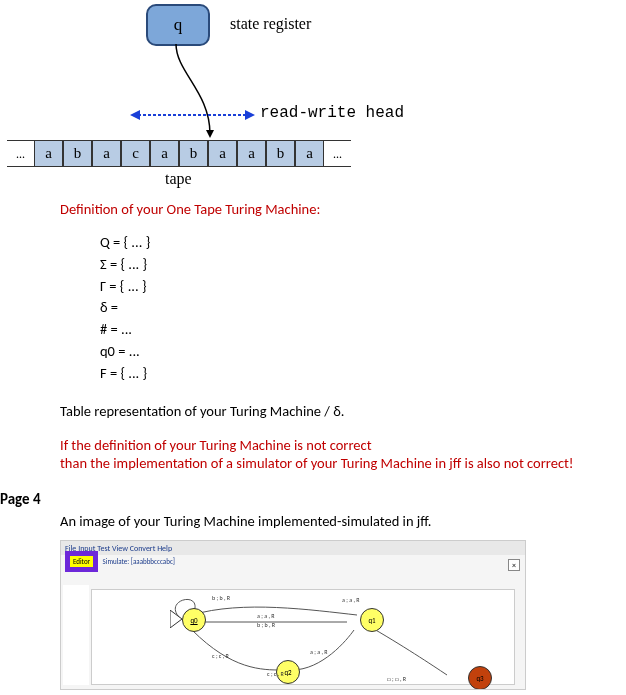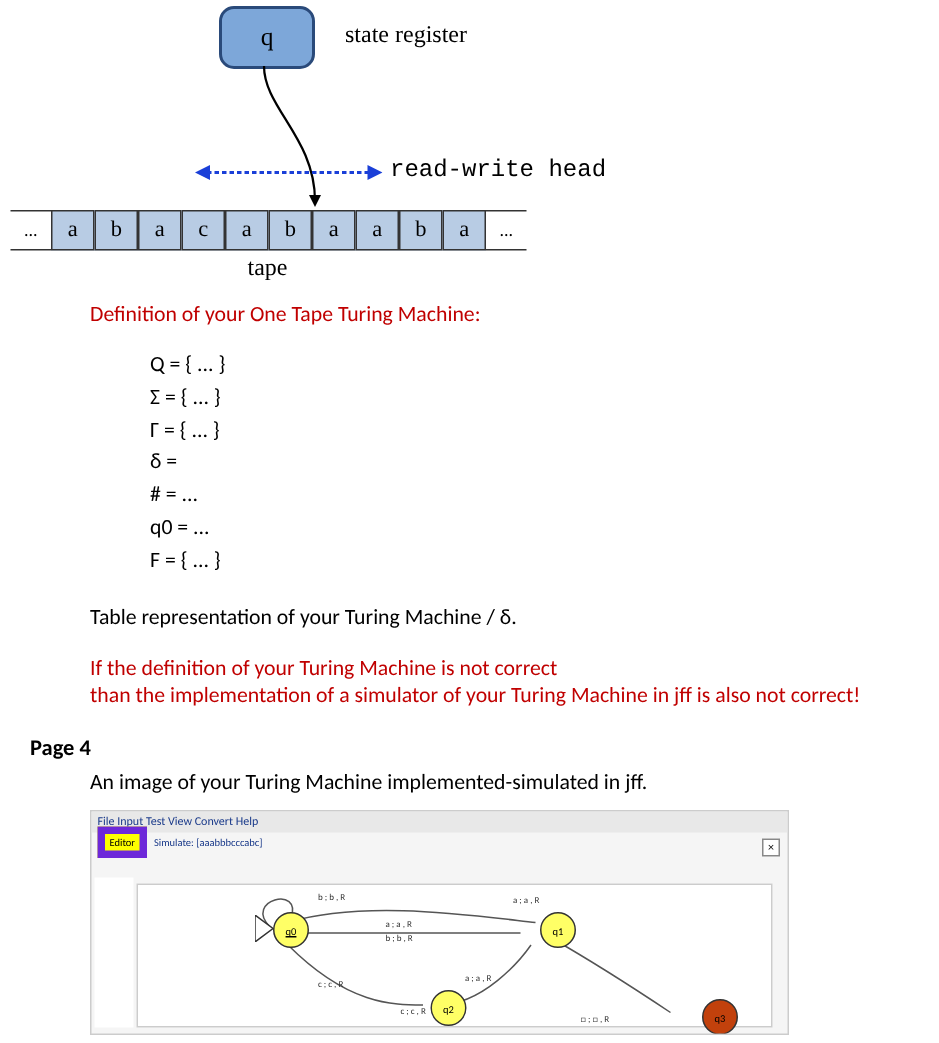--- a/index.html
+++ b/index.html
@@ -10,21 +10,21 @@
   .label-head{position:absolute;left:260px;top:88px;font-family:Liberation Mono, monospace;font-size:16px;margin-top:16px;}
   .arrow-line{position:absolute;}
   .tape-row{position:absolute;top:140px;left:7px;display:flex;}
   .tape-cell{width:27px;height:25px;border:1px solid #333;background:#b8cce4;display:flex;align-items:center;justify-content:center;font-family:'Times New Roman',serif;font-size:15px;}
   .tape-edge{width:27px;height:25px;border-top:1px solid #333;border-bottom:1px solid #333;background:#fff;display:flex;align-items:center;justify-content:center;font-size:12px;}
   .tape-label{position:absolute;top:170px;left:165px;font-family:'Times New Roman',serif;font-size:16px;}
   .content{padding:0 0 0 60px;font-size:14.5px;}
   .red{color:#c00000;}
   .def-lines{padding:0 0 0 40px;line-height:1.5;font-size:14.5px;}
   .section-title{margin-top:18px;}
-  .page-label{font-weight:bold;padding:18px 0 4px 20px;font-size:15px;}
+  .page-label{font-weight:bold;padding:18px 0 4px 0;font-size:15px;}
   .jff-img{margin:10px 0 0 60px;width:464px;height:148px;border:1px solid #ccc;position:relative;background:#f5f5f5;overflow:hidden;}
   .jff-title{height:16px;background:#9fb5cc;font-size:8px;color:#fff;padding-left:4px;line-height:16px;}
   .jff-menu{height:14px;background:#e8e8e8;font-size:8px;color:#1a3a8a;padding-left:4px;line-height:14px;}
   .jff-tab{height:14px;font-size:7px;padding-left:4px;line-height:14px;}
   .jff-tab .ed{background:#ff0;padding:1px 3px;border:5px solid #6d28d9;}
   .jff-tab .sim{padding:1px 3px;color:#1a3a8a;}
   .jff-canvas{position:absolute;left:30px;top:48px;right:10px;bottom:4px;background:#fff;border:1px solid #ccc;}
   .jff-toolbar{position:absolute;left:2px;top:44px;width:26px;bottom:4px;background:#fff;}
   .state-circle{position:absolute;width:22px;height:22px;border-radius:50%;background:#ffff66;border:1.5px solid #333;font-size:7px;display:flex;align-items:center;justify-content:center;}
   .trans-label{position:absolute;font-size:6px;color:#333;}
@@ -107,21 +107,21 @@
         <path d="M200,80 C230,80 255,50 262,40" stroke="#555" fill="none"></path>
         <path d="M275,35 C310,55 340,75 355,85" stroke="#555" fill="none"></path>
         <path d="M88,28 C70,10 110,0 102,22" stroke="#555" fill="none"></path>
       </svg>
       
       <svg style="position:absolute;left:78px;top:20px;" width="14" height="18">
         <polygon points="0,0 12,9 0,18" fill="#fff" stroke="#333"></polygon>
       </svg>
       <div class="state-circle" style="left:90px;top:18px;text-decoration:underline;">q0</div>
       <div class="state-circle" style="left:258px;top:18px;margin-left:10px;">q1</div>
-      <div class="state-circle" style="left:195px;top:70px;">q2</div>
+      <div class="state-circle" style="left:184px;top:70px;">q2</div>
       <div class="state-circle" style="left:352px;top:76px;background:#c2410c;margin-left:24px;">q3</div>
       <div class="trans-label" style="left:120px;top:4px;">b ; b , R</div>
       <div class="trans-label" style="left:165px;top:22px;">a ; a , R</div>
       <div class="trans-label" style="left:165px;top:31px;">b ; b , R</div>
       <div class="trans-label" style="left:250px;top:6px;">a ; a , R</div>
       <div class="trans-label" style="left:120px;top:62px;">c ; c , R</div>
       <div class="trans-label" style="left:218px;top:58px;">a ; a , R</div>
       <div class="trans-label" style="left:295px;top:85px;">□ ; □ , R</div>
       <div class="trans-label" style="left:175px;top:80px;">c ; c , R</div>
     </div>

